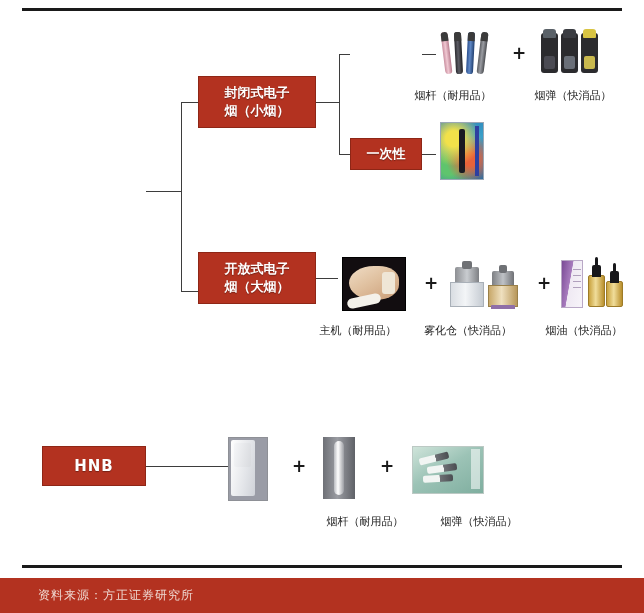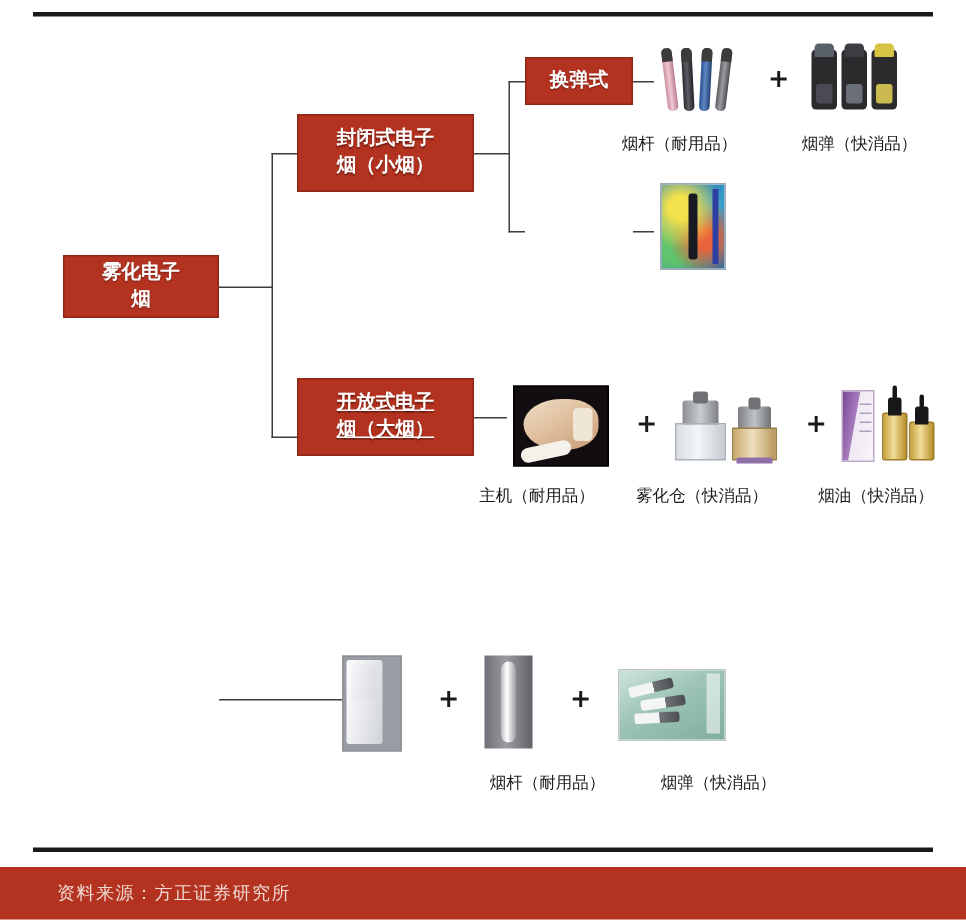--- a/index.html
+++ b/index.html
@@ -42,21 +42,21 @@
     text-align:center;
     font-weight:bold;
     line-height:1.35;
     box-sizing:border-box;
     text-shadow:0 1px 1px rgba(0,0,0,.35);
     font-family:"DejaVu Sans","Liberation Sans",sans-serif;
   }
   .box-root{left:42px;top:170px;width:104px;height:42px;font-size:13px;}
   .box-l2{width:118px;height:52px;font-size:13px;}
   .box-closed{left:198px;top:76px;align-items:center;}
-  .box-open{left:198px;top:252px;text-decoration:underline;}
+  .box-open{left:198px;top:252px;}
   .box-l3{width:72px;height:32px;font-size:13px;}
   .box-pod{left:350px;top:38px;}
   .box-disp{left:350px;top:138px;}
   .box-hnb{left:42px;top:446px;width:104px;height:40px;font-size:15px;letter-spacing:1px;}
 
   
   .line{position:absolute;background:#3d3d3d;}
   .h{height:1px;}
   .v{width:1px;}
 
@@ -157,46 +157,43 @@
   <div class="line h" style="left:339px;top:154px;width:11px;"></div>
 
   <div class="line h" style="left:422px;top:54px;width:14px;"></div>
 
   <div class="line h" style="left:422px;top:154px;width:14px;"></div>
 
   <div class="line h" style="left:316px;top:278px;width:22px;"></div>
 
   <div class="line h" style="left:146px;top:466px;width:82px;"></div>
 
-  <div class="box box-root">
-    <span>
-      <span>雾化电子</span><br>
-      <span>烟</span>
-    </span>
-  </div>
 
   <div class="box box-l2 box-closed">
     <span>
       <span>封闭式电子</span><br>
       <span>烟（小烟）</span>
     </span>
   </div>
 
   <div class="box box-l2 box-open">
     <span>
       <span>开放式电子</span><br>
       <span>烟（大烟）</span>
     </span>
   </div>
 
-  <div class="box box-l3 box-pod">
-    <span>换弹式</span>
-  </div>
-
-
+
+  <div class="box box-l3 box-disp">
+    <span>一次性</span>
+  </div>
+
+  <div class="box box-hnb">
+    <span>HNB</span>
+  </div>
 
   <div class="slot" style="left:440px;top:28px;">
     <div class="prod pic-sticks">
       <div class="stick" style="left:3px;background:linear-gradient(90deg,#c98fa0,#f0c8d2 45%,#b87c8e);transform:rotate(-7deg);">
           <i></i>
         </div>
       <div class="stick" style="left:15px;background:linear-gradient(90deg,#2a2a2e,#5c5c64 45%,#202024);transform:rotate(-3deg);">
           <i></i>
         </div>
       <div class="stick" style="left:27px;background:linear-gradient(90deg,#2a4f8f,#5f87c4 45%,#22406f);transform:rotate(3deg);">

